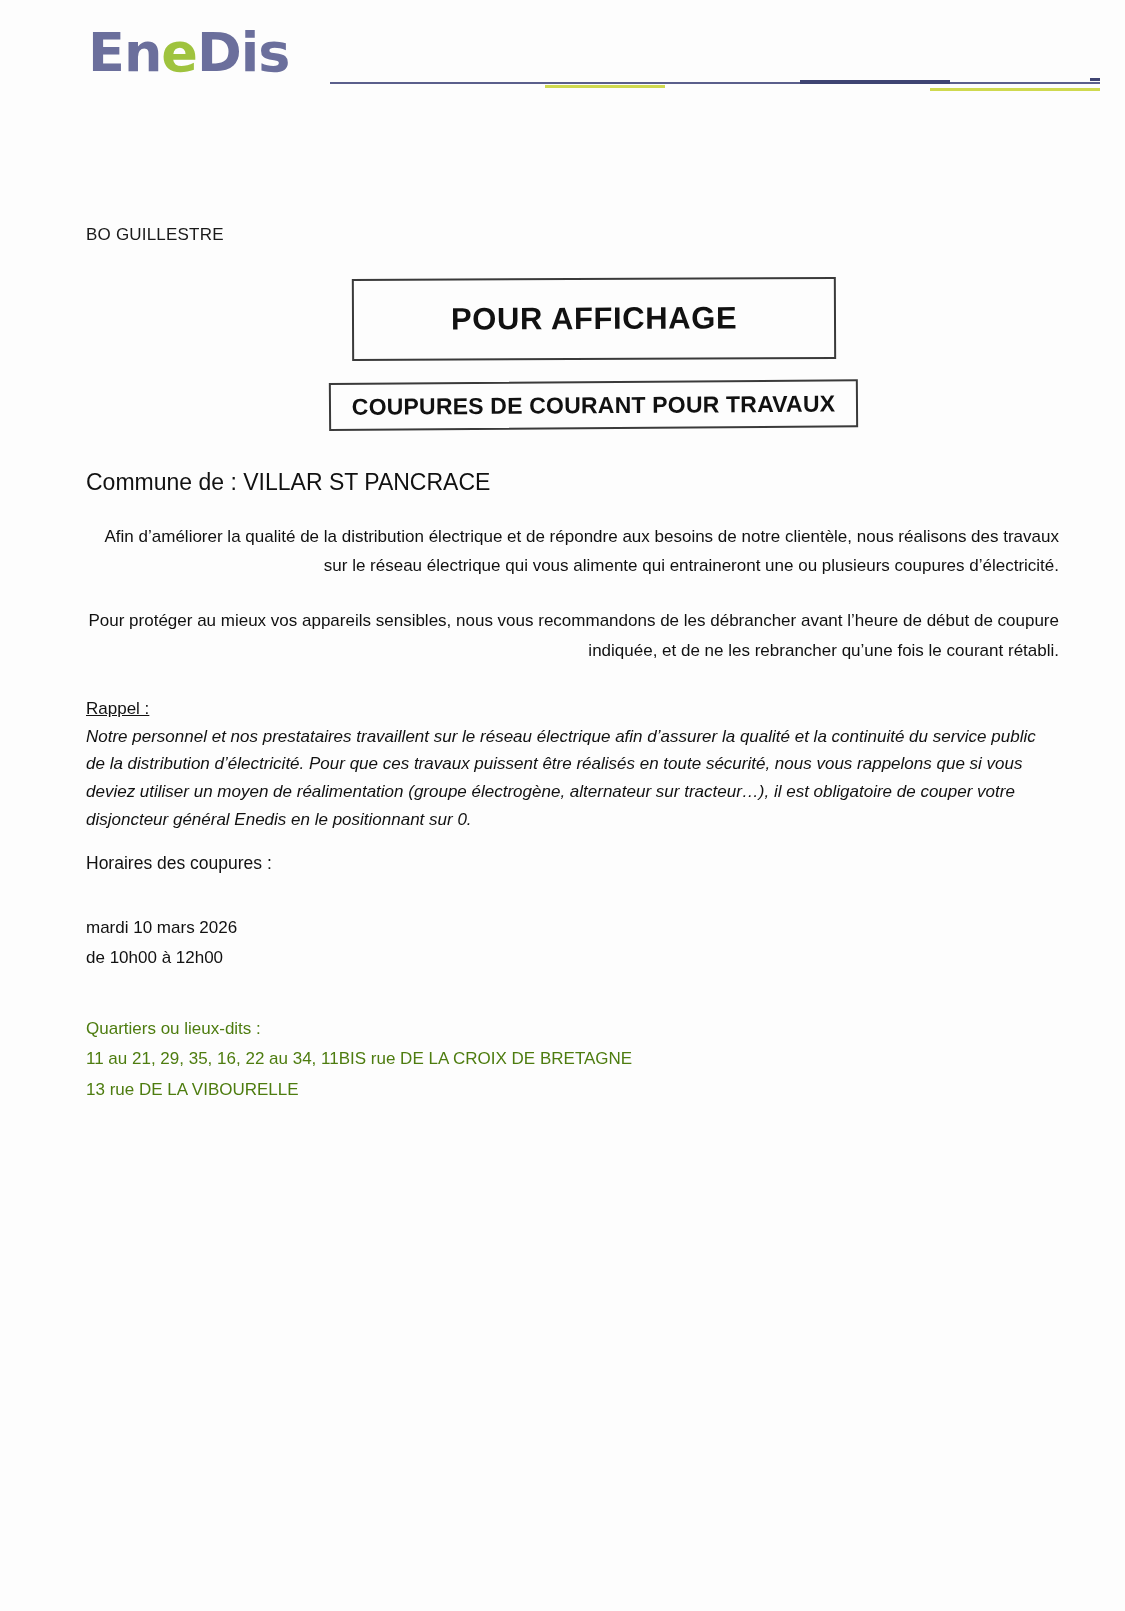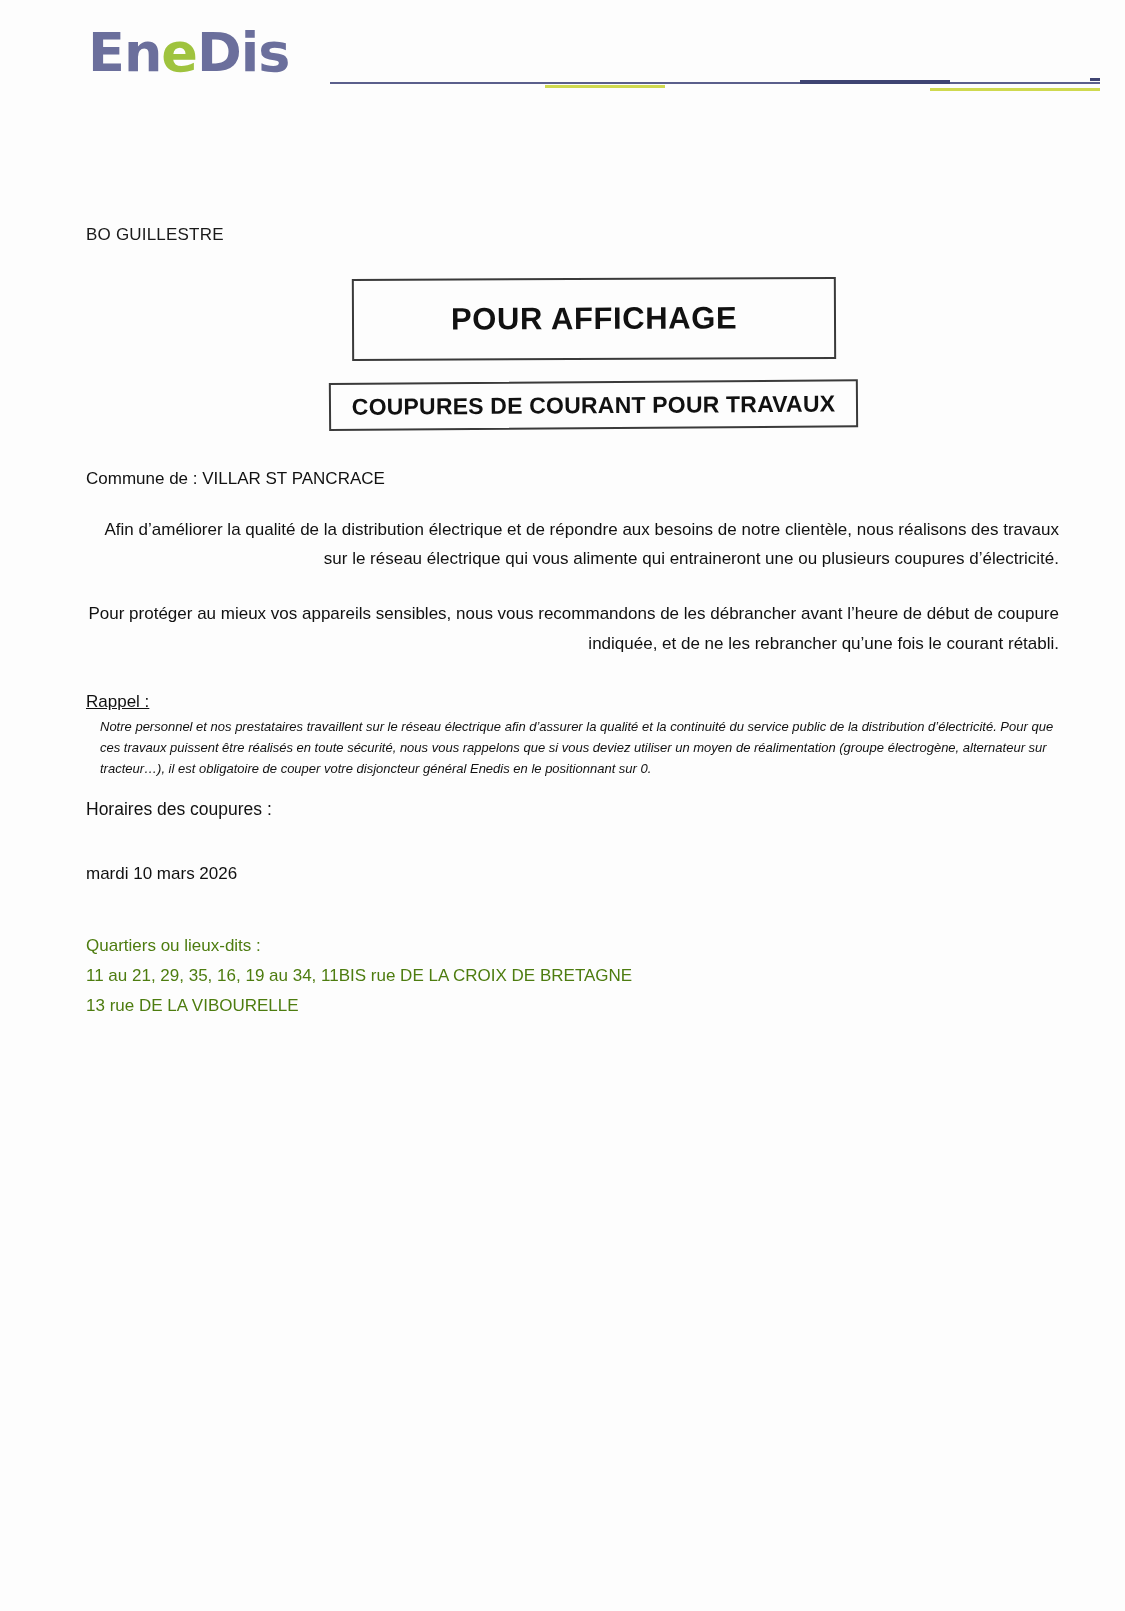--- a/index.html
+++ b/index.html
@@ -109,41 +109,41 @@
   }
   .banner-sub span {
     font-size: 23px;
     font-weight: 700;
     letter-spacing: .2px;
     color: #111;
   }
 
   .commune {
     margin: 38px 0 0 2px;
-    font-size: 17px;
+    font-size: 23px;
     color: #111;
   }
 
   p.para {
     margin: 26px 0 0 2px;
     font-size: 17px;
     line-height: 1.72;
     color: #111;
     text-align: right;
   }
 
   .rappel-title {
     margin: 34px 0 0 2px;
     font-size: 17px;
     text-decoration: underline;
     color: #111;
   }
   .rappel-body {
-    margin: 4px 0 0 16px;
-    font-size: 13px;
+    margin: 4px 0 0 2px;
+    font-size: 17px;
     font-style: italic;
     line-height: 1.62;
     color: #111;
   }
 
   .horaires-title {
     margin: 20px 0 0 2px;
     font-size: 17.5px;
     font-weight: 400;
     color: #111;
@@ -202,22 +202,23 @@
     <p class="para">Afin d’améliorer la qualité de la distribution électrique et de répondre aux besoins de notre clientèle, nous réalisons des travaux sur le réseau électrique qui vous alimente qui entraineront une ou plusieurs coupures d’électricité.</p>
     <p class="para">Pour protéger au mieux vos appareils sensibles, nous vous recommandons de les débrancher avant l’heure de début de coupure indiquée, et de ne les rebrancher qu’une fois le courant rétabli.</p>
 
     <div class="rappel-title">Rappel :</div>
     <div class="rappel-body">Notre personnel et nos prestataires travaillent sur le réseau électrique afin d’assurer la qualité et la continuité du service public de la distribution d’électricité. Pour que ces travaux puissent être réalisés en toute sécurité, nous vous rappelons que si vous deviez utiliser un moyen de réalimentation (groupe électrogène, alternateur sur tracteur…), il est obligatoire de couper votre disjoncteur général Enedis en le positionnant sur 0.</div>
 
     <div class="horaires-title">Horaires des coupures :</div>
 
     <div class="schedule">
       <div>mardi 10 mars 2026</div>
+      <div>de 10h00 à 12h00</div>
     </div>
 
     <div class="quartiers">
       <div>Quartiers ou lieux-dits :</div>
-      <div>11 au 21, 29, 35, 16, 19 au 34, 11BIS rue DE LA CROIX DE BRETAGNE</div>
+      <div>11 au 21, 29, 35, 16, 22 au 34, 11BIS rue DE LA CROIX DE BRETAGNE</div>
       <div>13 rue DE LA VIBOURELLE</div>
     </div>
 
   </div>
 </div>
 
 </body></html>

